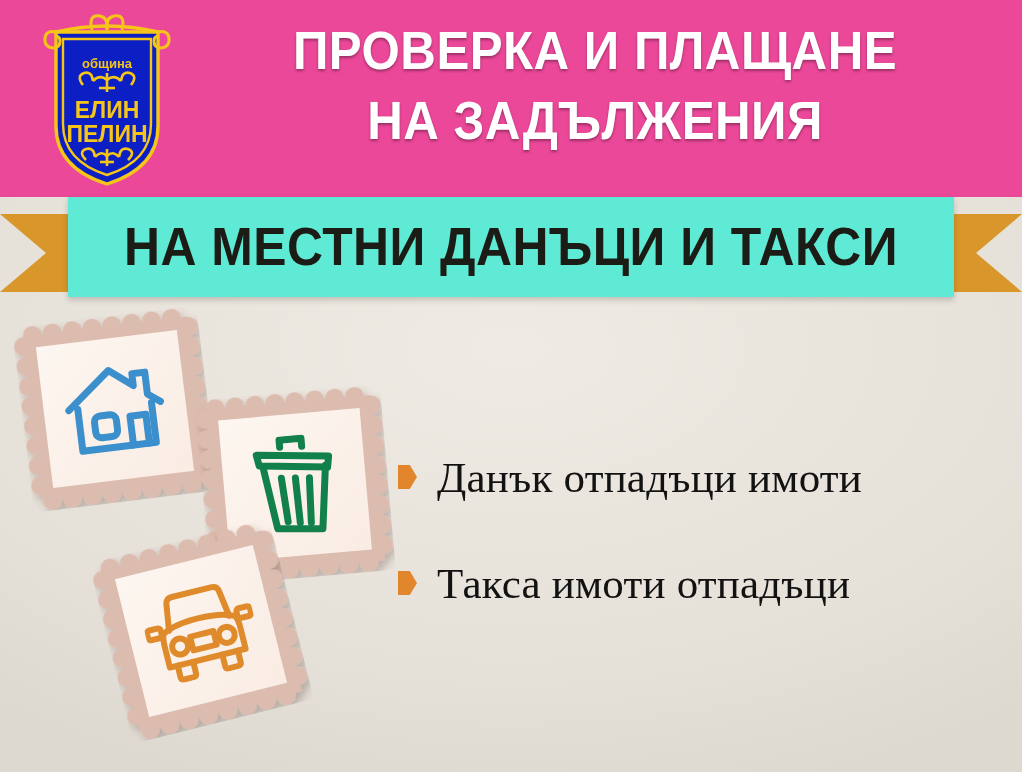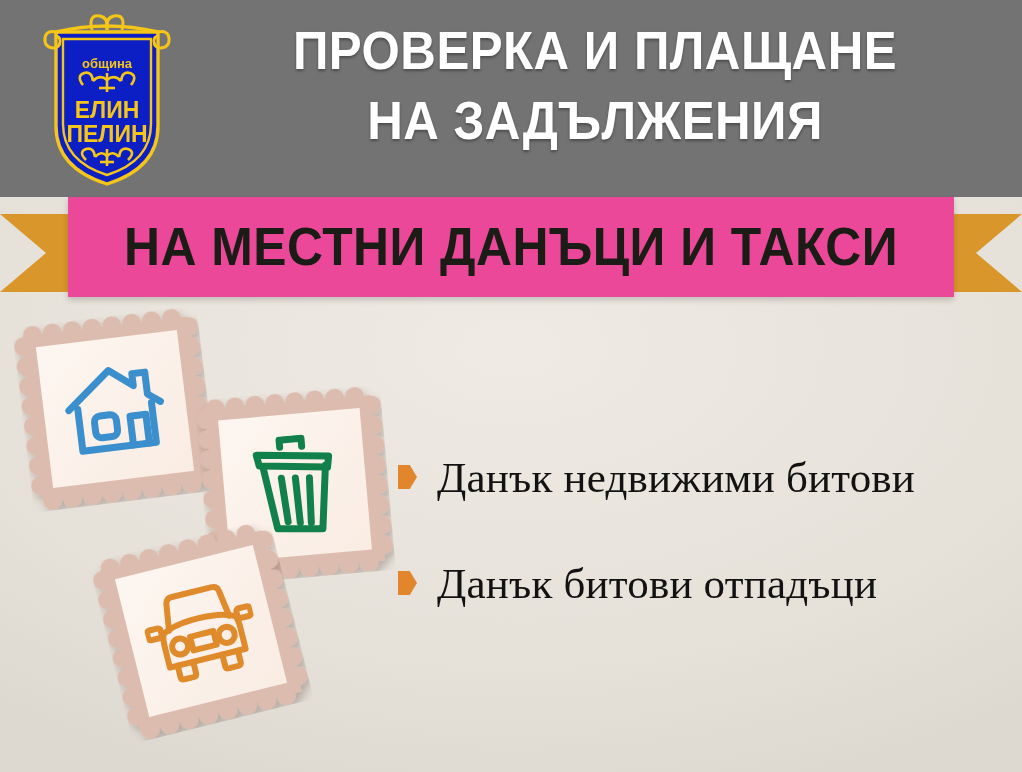--- a/index.html
+++ b/index.html
@@ -21,21 +21,21 @@
     inset: 0;
     background:
       radial-gradient(ellipse 80% 60% at 50% 45%, #efeae3 0%, #e5e0d8 70%, #ddd8d0 100%);
   }
   
   #header {
     position: absolute;
     left: 0; top: 0;
     width: 1022px;
     height: 197px;
-    background: #737373;
+    background: #ec4899;
   }
   #header-title {
     position: absolute;
     left: 185px;
     top: 16px;
     width: 820px;
     text-align: center;
     color: #ffffff;
     font-family: "Liberation Sans", sans-serif;
     font-weight: bold;
@@ -87,21 +87,21 @@
     background: #c5831f;
   }
   .ribbon-fold.left  { left: 68px;  clip-path: polygon(0 0, 92px 0, 92px 22px); }
   .ribbon-fold.right { right: 68px; clip-path: polygon(0 0, 92px 0, 0 22px); }
   #ribbon-band {
     position: absolute;
     left: 68px;
     top: 0px;
     width: 886px;
     height: 100px;
-    background: #ec4899;
+    background: #5eead4;
     box-shadow: 0 3px 6px rgba(0,0,0,0.18);
   }
   #ribbon-text {
     position: absolute;
     left: 0; top: 0;
     width: 886px;
     height: 100px;
     line-height: 100px;
     text-align: center;
     color: #1c1c17;
@@ -408,24 +408,24 @@
         <path d="M24 74 L24 86 Q24 89 28 89 L36 89 Q40 89 40 86 L40 74"></path>
         <path d="M70 74 L70 86 Q70 89 74 89 L82 89 Q86 89 86 86 L86 74"></path>
       </svg>
     </div>
   </div>
 
   <div id="services">
 
     <div class="service-row">
       <span class="bullet"></span>
-      <span class="service-label">Данък недвижими битови</span>
+      <span class="service-label">Данък отпадъци имоти</span>
     </div>
 
     <div class="service-row">
       <span class="bullet"></span>
-      <span class="service-label">Данък битови отпадъци</span>
+      <span class="service-label">Такса имоти отпадъци</span>
     </div>
 
 
   </div>
 
 </div>
 
 </body></html>

